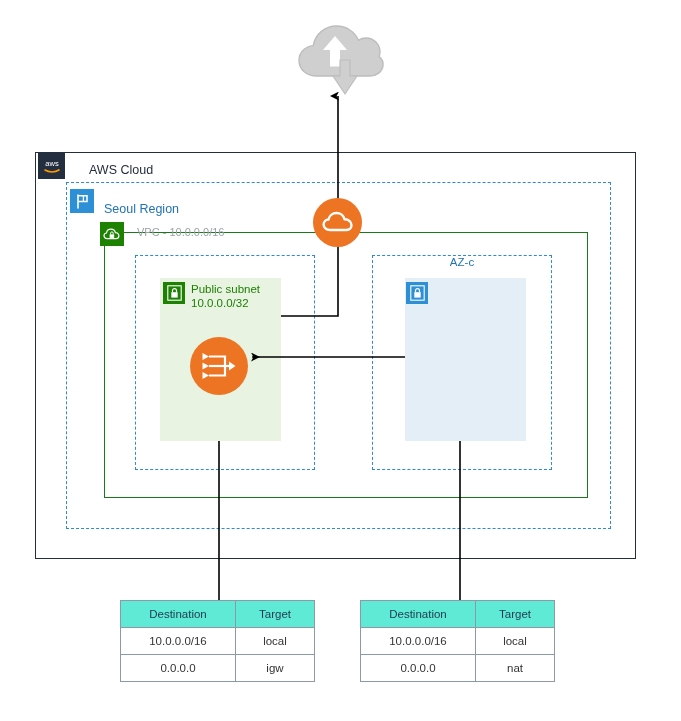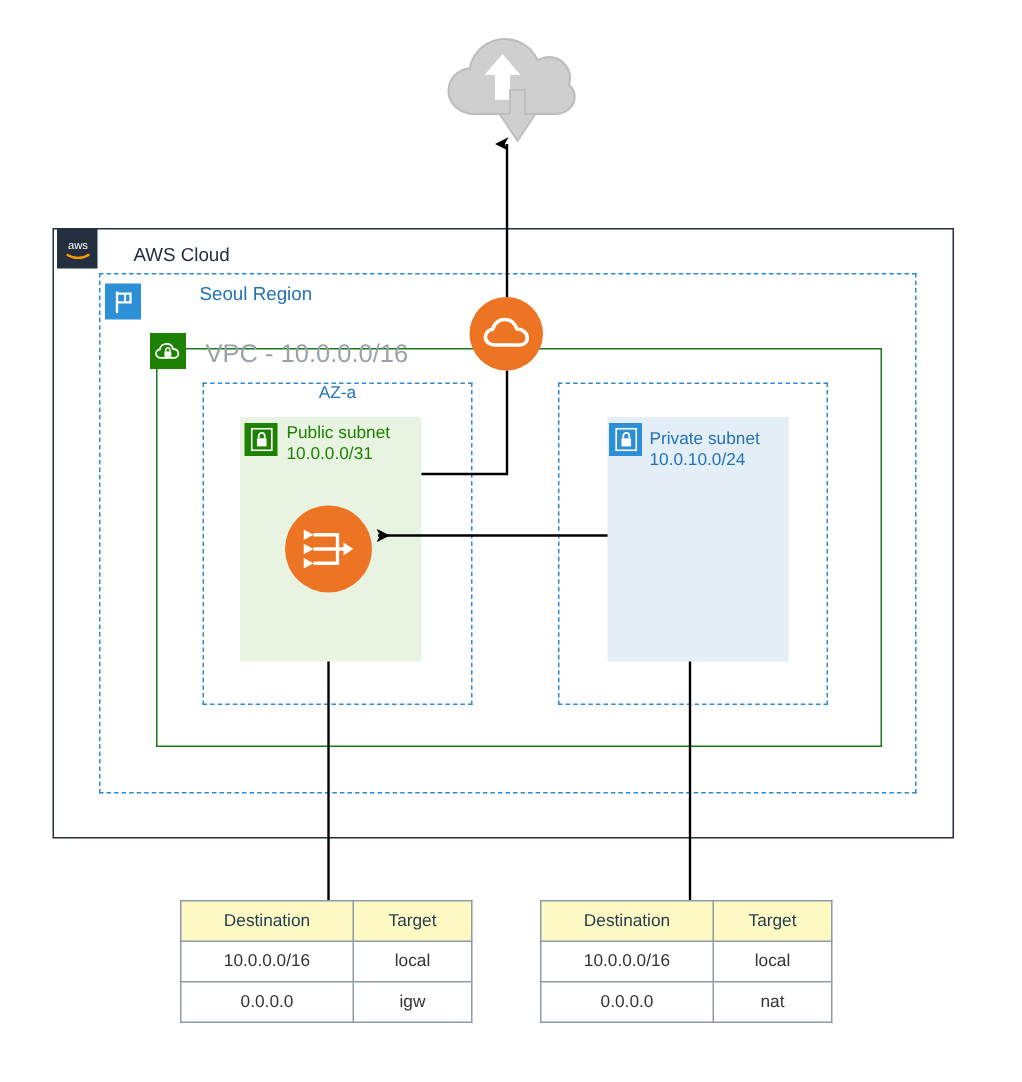--- a/index.html
+++ b/index.html
@@ -33,22 +33,22 @@
   .az-a{left:135px;top:255px;width:180px;height:215px;}
   .az-c{left:372px;top:255px;width:180px;height:215px;}
 
   .subnet{position:absolute;box-sizing:border-box;}
   .subnet-public{left:160px;top:278px;width:121px;height:163px;background:#e9f3e2;}
   .subnet-private{left:405px;top:278px;width:121px;height:163px;background:#e4eef7;}
 
   
   .lbl{position:absolute;white-space:nowrap;}
   .lbl-aws-cloud{left:89px;top:163px;font-size:12.5px;color:#232f3e;}
-  .lbl-region{left:104px;top:189px;font-size:12.5px;color:#2273b5;margin-left:29px;}
-  .lbl-vpc{left:137px;top:226px;font-size:17px;color:#9aa2a8;}
+  .lbl-region{left:104px;top:202px;font-size:12.5px;color:#2273b5;}
+  .lbl-vpc{left:137px;top:226px;font-size:11px;color:#9aa2a8;}
   .lbl-az-a{left:135px;top:256px;width:180px;text-align:center;font-size:11.5px;color:#2273b5;}
   .lbl-az-c{left:372px;top:256px;width:180px;text-align:center;font-size:11.5px;color:#2273b5;}
 
   .subnet-title{position:absolute;font-size:11.5px;line-height:14px;white-space:nowrap;}
   .subnet-title.pub{left:191px;top:282px;color:#1d8102;}
   .subnet-title.priv{left:433px;top:286px;color:#2273b5;}
 
   
   .icon{position:absolute;box-sizing:border-box;}
 
@@ -79,21 +79,21 @@
 
   
   #wires{position:absolute;left:0;top:0;width:681px;height:721px;z-index:4;}
 
   
   .rt{position:absolute;border-collapse:collapse;font-size:11.5px;color:#333;}
   .rt td,.rt th{
     border:1px solid #8c99a6;
     padding:0;height:26px;text-align:center;font-weight:normal;
   }
-  .rt th{background:#fef9c3;color:#1f3b52;}
+  .rt th{background:#5eead4;color:#1f3b52;}
   .rt .c-dest{width:114px;}
   .rt .c-targ{width:78px;margin-top:48px;}
   .rt-left{left:120px;top:600px;}
   .rt-right{left:360px;top:600px;}
 </style>
 </head>
 <body>
 
 <div id="stage">
 
@@ -201,31 +201,27 @@
 
       <path d="M33,52.5 L33,36 L26,36 L38,22 L50,36 L43,36 L43,52.5 Z" fill="#ffffff"></path>
 
       <path d="M43,46 L43,62 L36,62 L48,80 L60,62 L53,62 L53,46 Z" fill="#cfcfcf" stroke="#bdbdbd" stroke-width="1.2" stroke-linejoin="round"></path>
     </svg>
   </div>
 
   <div class="lbl lbl-aws-cloud">AWS Cloud</div>
   <div class="lbl lbl-region">Seoul Region</div>
   <div class="lbl lbl-vpc">VPC - 10.0.0.0/16</div>
-  <div class="lbl lbl-az-a">AZ-a</div>
+  <div class="lbl lbl-az-c">AZ-c</div>
 
   <div class="subnet-title pub">
     <div>Public subnet</div>
-    <div>10.0.0.0/31</div>
-  </div>
-
-  <div class="subnet-title priv">
-    <div>Private subnet</div>
-    <div>10.0.10.0/24</div>
-  </div>
+    <div>10.0.0.0/32</div>
+  </div>
+
 
   <table class="rt rt-left">
     <thead>
       <tr>
         <th class="c-dest">Destination</th>
         <th class="c-targ">Target</th>
       </tr>
     </thead>
     <tbody>
       <tr>

